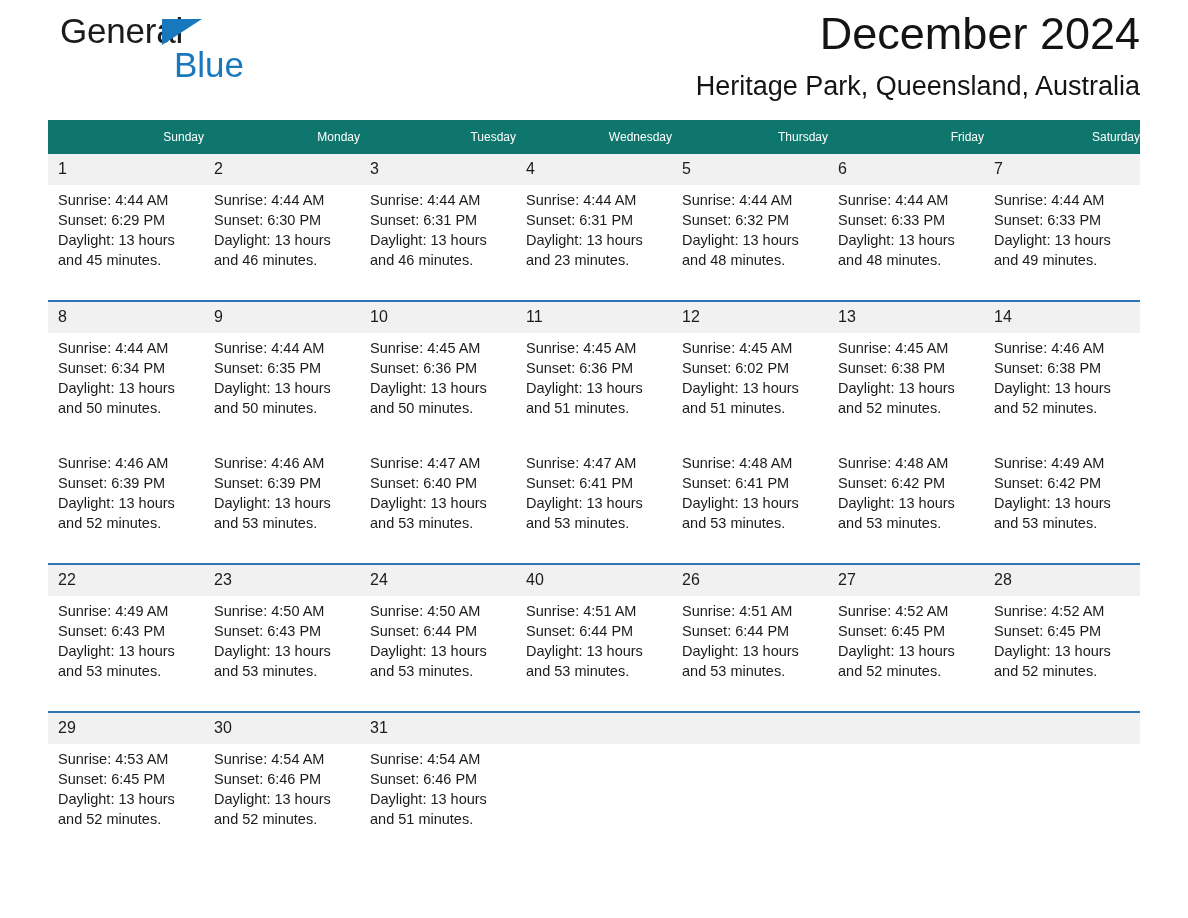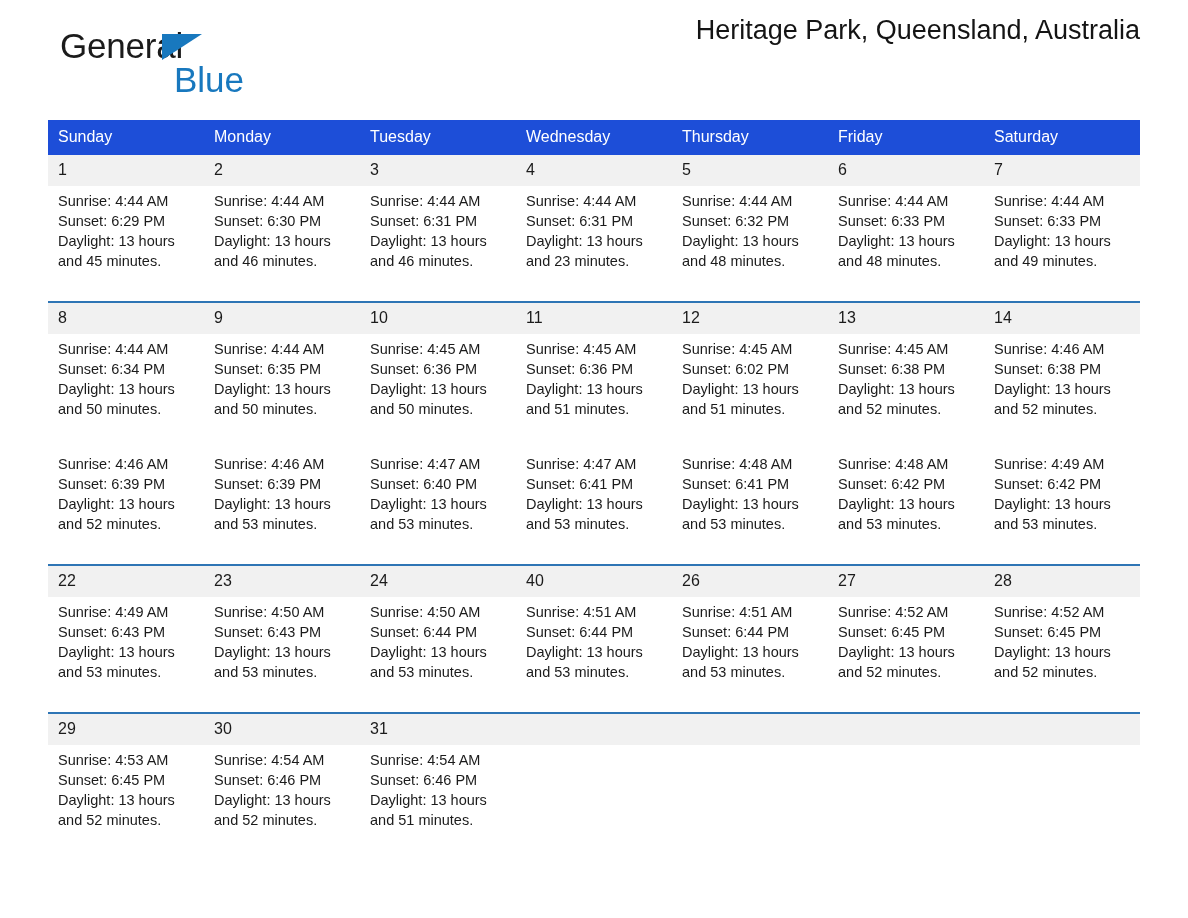--- a/index.html
+++ b/index.html
@@ -23,21 +23,21 @@
   }
 
   
   .header {
     position: relative;
     height: 112px;
   }
   .logo {
     position: absolute;
     left: 12px;
-    top: 27px;
+    top: 12px;
     width: 300px;
     height: 86px;
   }
   .logo-line1 {
     position: relative;
     display: block;
     font-size: 35px;
     line-height: 38px;
     letter-spacing: -0.2px;
     color: #1b1b1b;
@@ -81,25 +81,25 @@
   }
 
   
   .calendar {
     width: 1092px;
     margin-top: 8px;
     border-collapse: collapse;
     table-layout: fixed;
   }
   .calendar th {
-    background: #1d4ed8;
+    background: #0f766e;
     color: #ffffff;
-    font-size: 16px;
+    font-size: 12px;
     font-weight: 400;
-    text-align: left;
+    text-align: right;
     padding: 8px 0 9px 10px;
     border: none;
     height: 17px;
   }
   .daynum-row td {
     background: #f1f1f1;
     font-size: 16px;
     color: #1b1b1b;
     padding: 6px 0 7px 10px;
     border-top: 2px solid #2e75b5;
@@ -132,20 +132,21 @@
 
   <div class="header">
 
     <div class="logo">
       <span class="logo-line1">General</span>
       <span class="logo-tri"></span>
       <span class="logo-line2">Blue</span>
     </div>
 
     <div class="title-block">
+      <div class="month-title">December 2024</div>
       <div class="location-title">Heritage Park, Queensland, Australia</div>
     </div>
 
   </div>
 
   <table class="calendar">
     <thead>
       <tr>
         <th>Sunday</th>
         <th>Monday</th>

